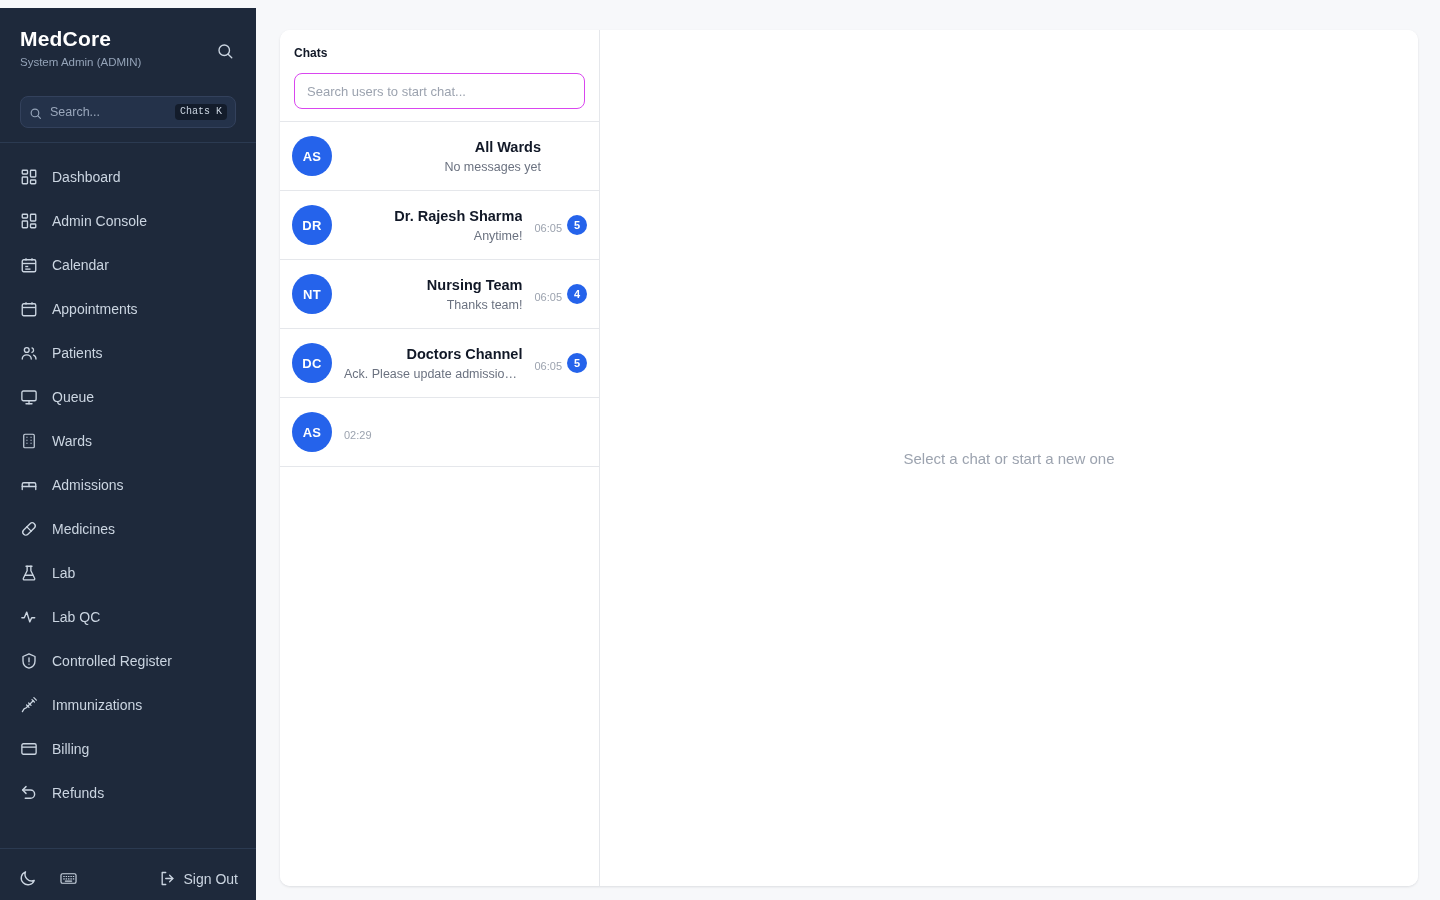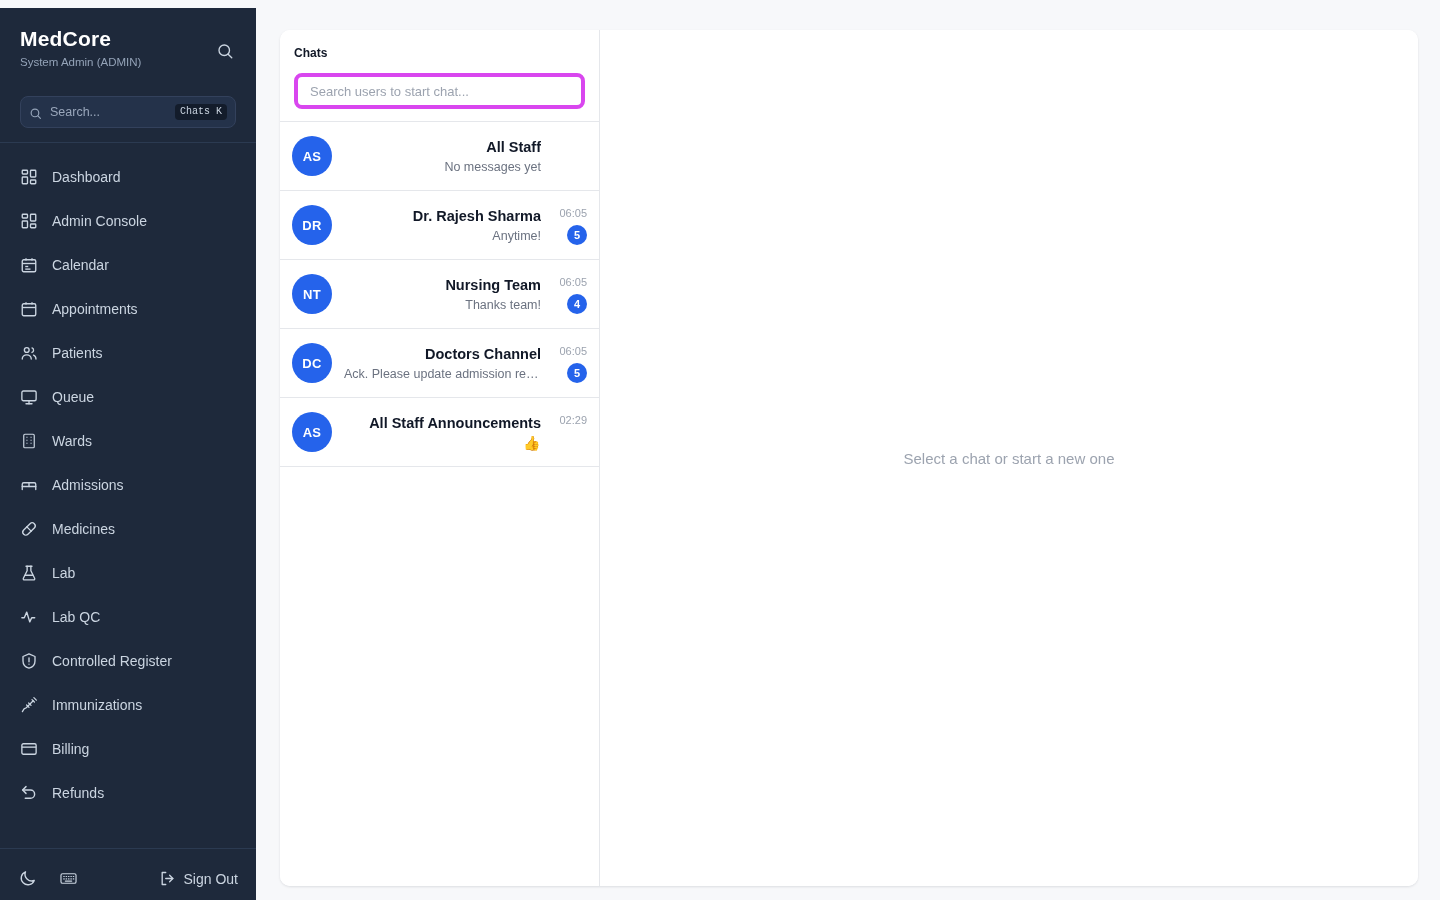--- a/index.html
+++ b/index.html
@@ -84,21 +84,21 @@
   .chat-col {
     width: 320px; flex: 0 0 320px;
     border-right: 1px solid #e5e7eb;
     display: flex; flex-direction: column;
     background: #fff;
   }
   .chat-head { padding: 16px 14px 12px 14px; }
   .chat-title { font-size: 12px; font-weight: bold; color: #111827; }
   .chat-search {
     margin-top: 13px; height: 36px;
-    border: 4px solid #d946ef; border-radius: 8px;
+    border: 1px solid #d946ef; border-radius: 8px;
     display: flex; align-items: center; padding: 0 12px;
     font-size: 13px; color: #9ca3af;
     background: #fff; cursor: text;
   }
   .chat-head-rule { height: 1px; background: #e5e7eb; }
 
   .chat-list { flex: 1; overflow-y: auto; text-align: right; }
   .chat-row {
     display: flex; align-items: center; gap: 12px;
     padding: 12px 12px 12px 12px; min-height: 69px;
@@ -118,21 +118,21 @@
     line-height: 20px; white-space: nowrap; overflow: hidden;
     text-overflow: ellipsis;
   }
   .row-prev {
     font-size: 12.5px; color: #6b7280; line-height: 18px;
     margin-top: 1px; white-space: nowrap; overflow: hidden;
     text-overflow: ellipsis;
   }
   .row-prev.emoji { font-size: 14px; }
   .row-meta {
-    flex: 0 0 auto; display: flex; flex-direction: column;
+    flex: 0 0 auto; display: flex; flex-direction: row;
     align-items: flex-end; gap: 5px; min-width: 34px;
   }
   .row-time { font-size: 11px; color: #9ca3af; line-height: 14px; }
   .badge {
     min-width: 20px; height: 20px; padding: 0 6px;
     border-radius: 10px; background: #2563eb; color: #fff;
     font-size: 11px; font-weight: bold;
     display: flex; align-items: center; justify-content: center;
   }
   .badge.hidden { visibility: hidden; }
@@ -396,21 +396,21 @@
           <div class="chat-title">Chats</div>
           <div class="chat-search">Search users to start chat...</div>
         </div>
         <div class="chat-head-rule"></div>
 
         <div class="chat-list">
 
           <div class="chat-row">
             <div class="avatar">AS</div>
             <div class="row-body">
-              <div class="row-name">All Staff</div>
+              <div class="row-name">All Wards</div>
               <div class="row-prev">No messages yet</div>
             </div>
             <div class="row-meta">
               <div class="row-time hidden"></div>
               <div class="badge hidden"></div>
             </div>
           </div>
 
           <div class="chat-row">
             <div class="avatar">DR</div>
@@ -443,24 +443,20 @@
               <div class="row-prev">Ack. Please update admission record.</div>
             </div>
             <div class="row-meta">
               <div class="row-time">06:05</div>
               <div class="badge">5</div>
             </div>
           </div>
 
           <div class="chat-row">
             <div class="avatar">AS</div>
-            <div class="row-body">
-              <div class="row-name">All Staff Announcements</div>
-              <div class="row-prev emoji">👍</div>
-            </div>
             <div class="row-meta">
               <div class="row-time">02:29</div>
               <div class="badge hidden"></div>
             </div>
           </div>
 
         </div>
       </section>
 
       <section class="conv">

